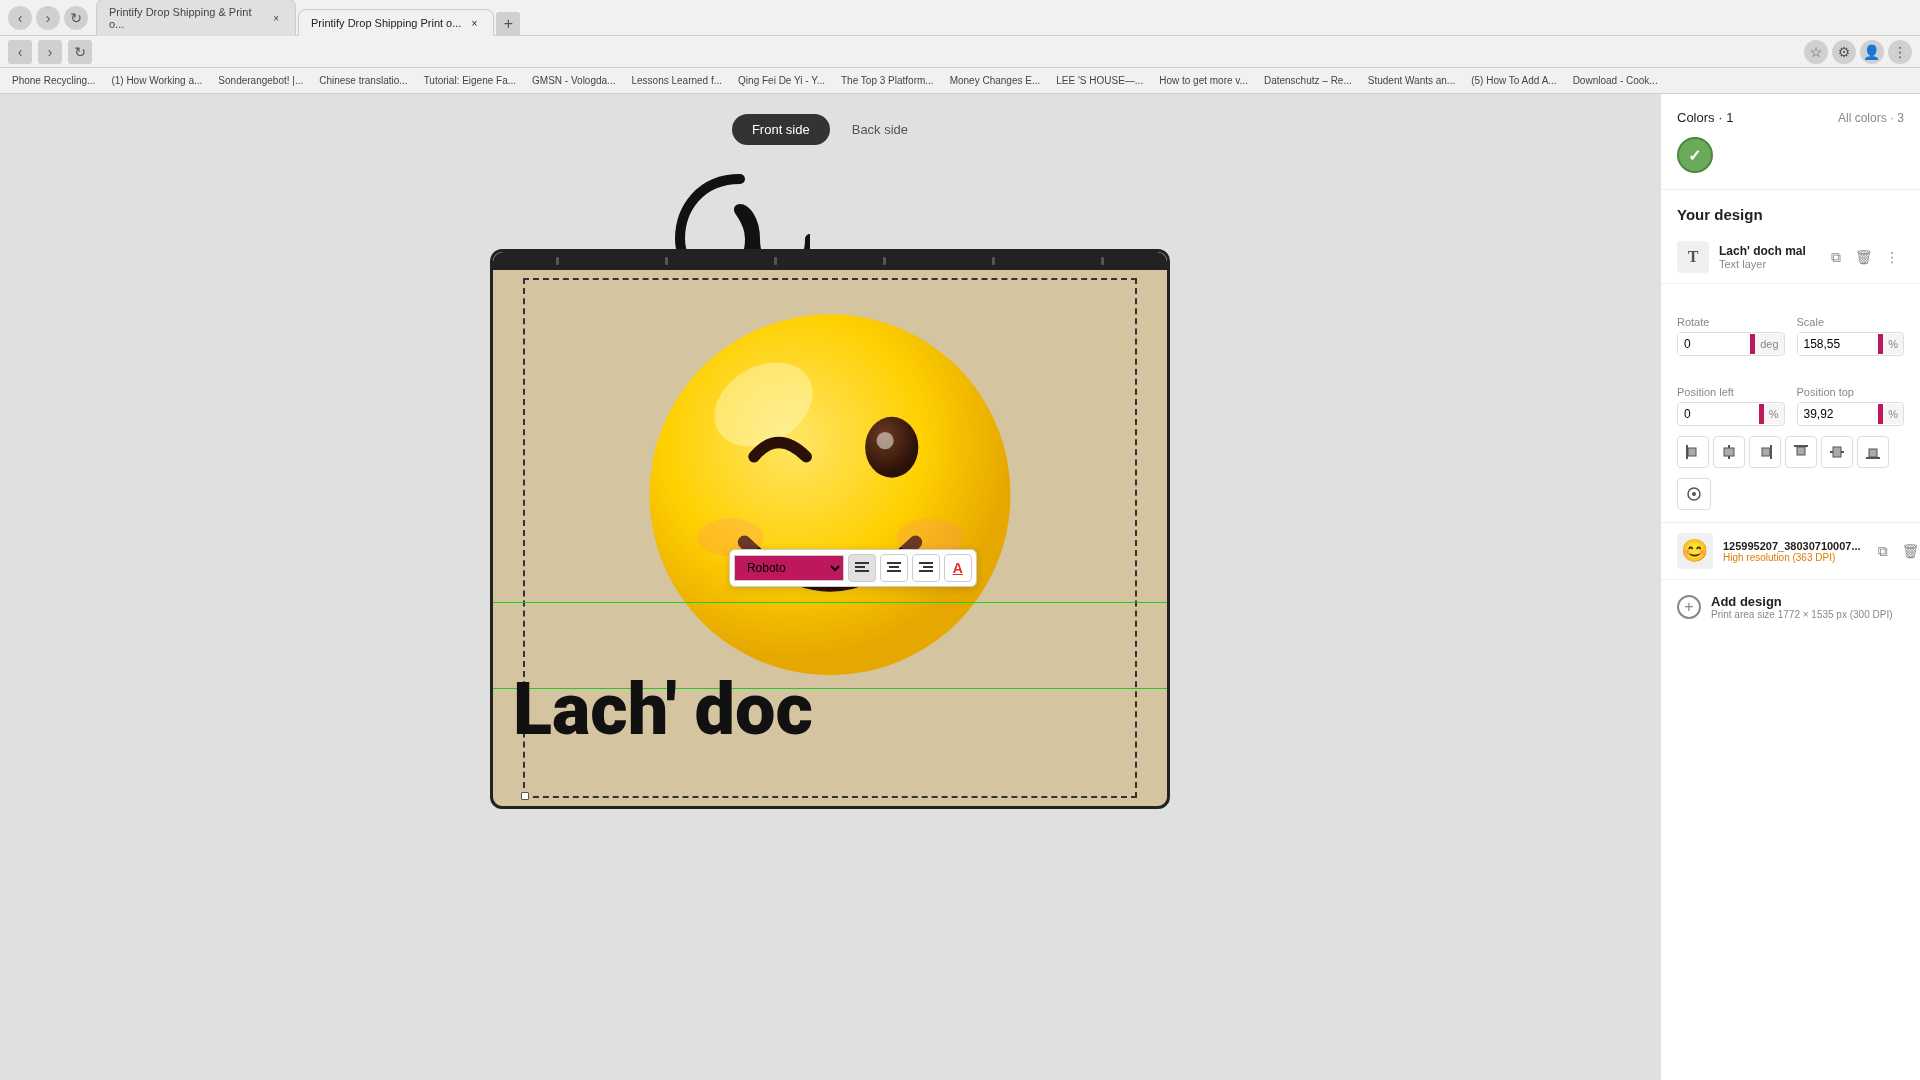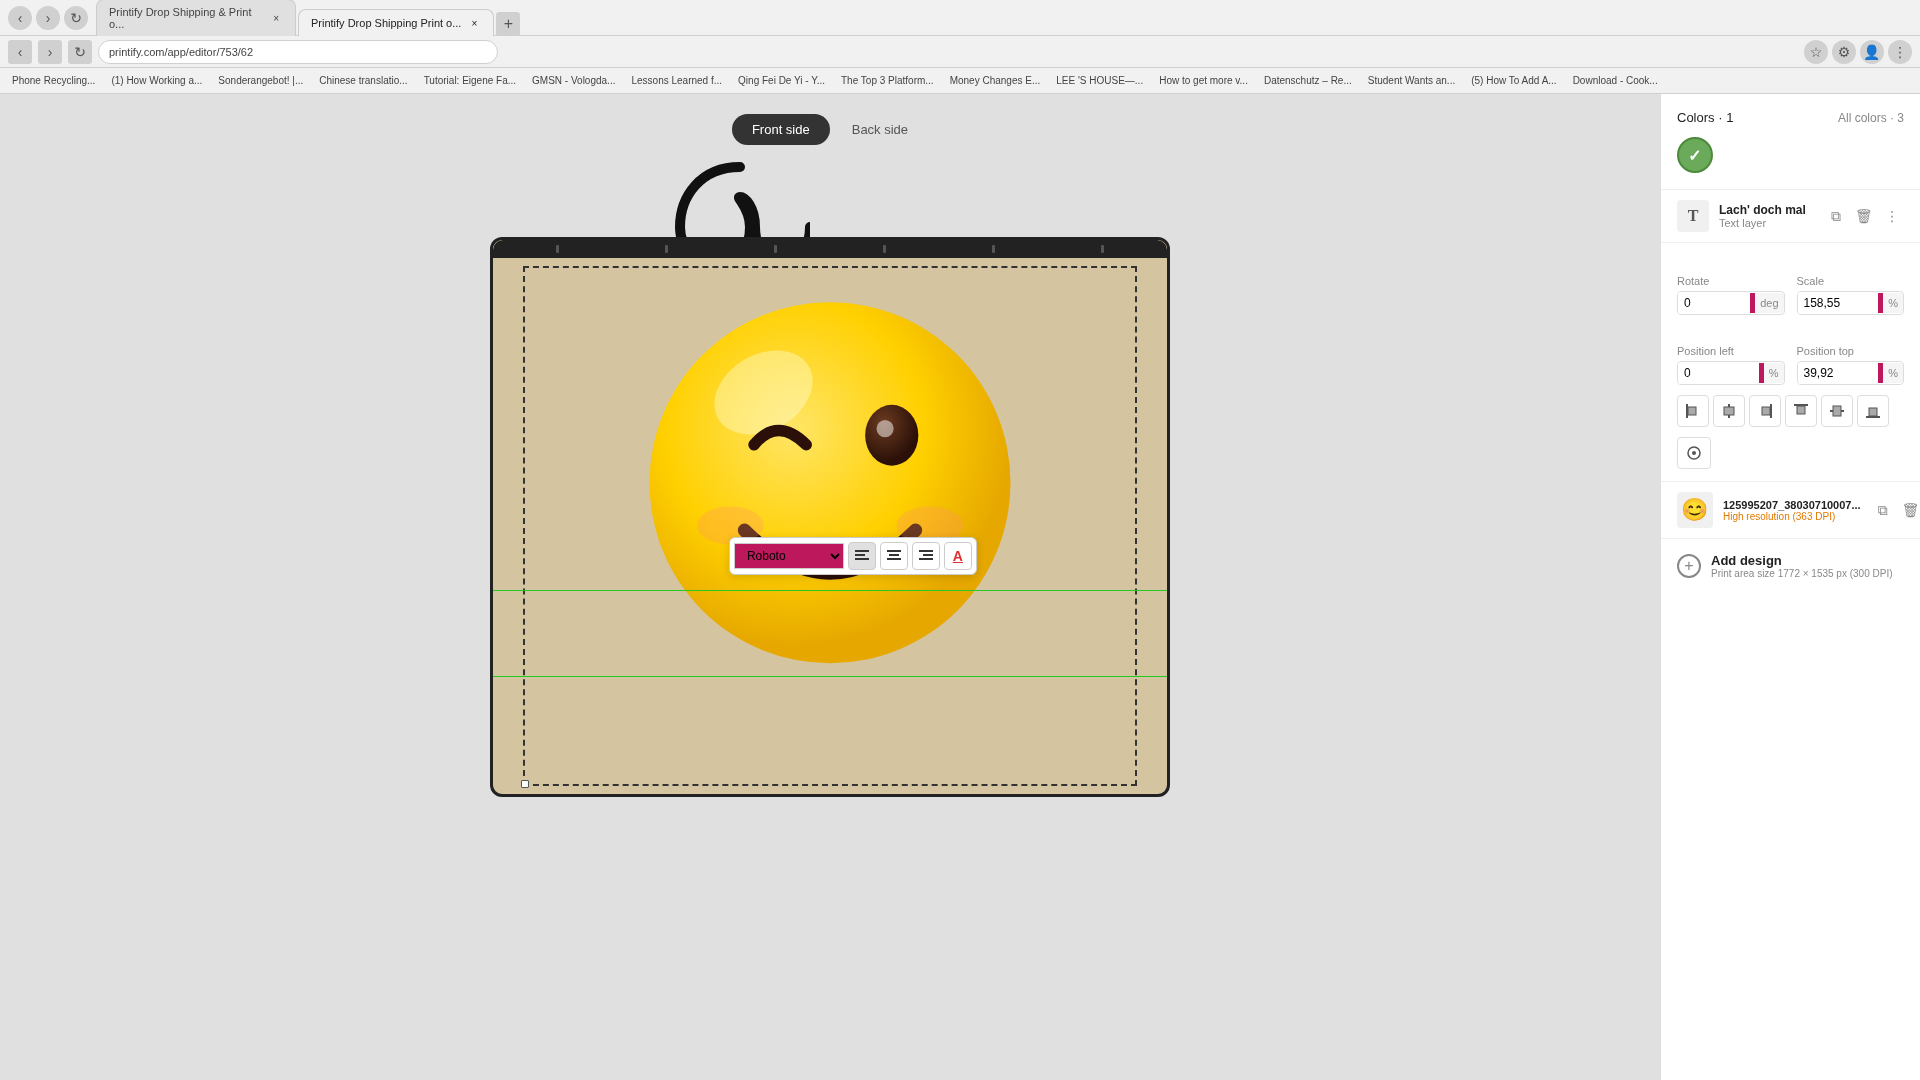--- a/index.html
+++ b/index.html
@@ -129,21 +129,21 @@
       display: flex;
       flex-direction: column;
       align-items: center;
       padding: 20px;
       position: relative;
     }
 
     .view-toggle {
       display: flex;
       gap: 2px;
-      margin-bottom: 12px;
+      margin-bottom: 24px;
     }
     .view-btn {
       padding: 8px 20px;
       border: none;
       border-radius: 20px;
       cursor: pointer;
       font-size: 13px;
       font-weight: 500;
     }
     .view-btn.active {
@@ -590,21 +590,20 @@
       <span class="tab-close">×</span>
     </div>
     <button class="browser-btn" style="border-radius:3px; font-size:16px;">+</button>
   </div>
 </div>
 
 <div class="address-bar-row">
   <button class="browser-btn" style="border-radius:3px;">‹</button>
   <button class="browser-btn" style="border-radius:3px;">›</button>
   <button class="browser-btn" style="border-radius:3px;">↻</button>
-  <input class="address-input" value="printify.com/app/editor/753/62" readonly="" style="">
   <div style="display:flex; gap:4px; margin-left:auto;">
     <button class="browser-btn">☆</button>
     <button class="browser-btn">⚙</button>
     <button class="browser-btn">👤</button>
     <button class="browser-btn">⋮</button>
   </div>
 </div>
 
 <div class="bookmarks-bar">
   <span class="bookmark-item">Phone Recycling...</span>
@@ -694,20 +693,21 @@
             </svg>
           </div>
 
           <div class="selection-box">
             <div class="selection-handle bottom-left"></div>
           </div>
 
           <div class="h-guide" style="top: 62%;"></div>
           <div class="h-guide" style="top: 78%;"></div>
 
+          <div class="text-overlay">Lach' doc</div>
 
           <div class="text-toolbar" style="position: absolute; top: 52%; left: 35%;">
             <select class="font-select">
               <option>Roboto</option>
             </select>
             <button class="text-align-btn active">
               <svg width="14" height="12" viewBox="0 0 14 12">
                 <rect x="0" y="0" width="14" height="2" fill="#333"></rect>
                 <rect x="0" y="4" width="10" height="2" fill="#333"></rect>
                 <rect x="0" y="8" width="14" height="2" fill="#333"></rect>
@@ -743,20 +743,21 @@
         <span class="panel-section-title">
           <span>Colors</span> · <span>1</span>
         </span>
         <span class="panel-section-sub">All colors · 3</span>
       </div>
       <div class="color-circle">
         <span class="color-checkmark">✓</span>
       </div>
     </div>
 
+    <div class="design-section-title">Your design</div>
 
     <div class="design-layer">
       <div class="layer-icon" style="font-family: serif; font-weight: bold; font-size: 16px; color: #555;">T</div>
       <div class="layer-info">
         <div class="layer-name">Lach' doch mal</div>
         <div class="layer-type">Text layer</div>
       </div>
       <div class="layer-actions">
         <button class="layer-action-btn">⧉</button>
         <button class="layer-action-btn">🗑</button>

